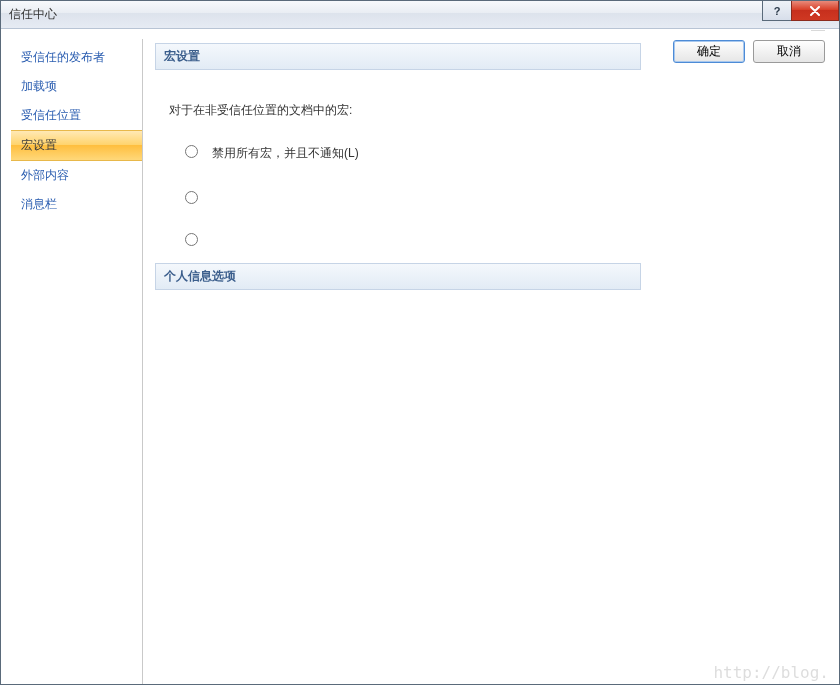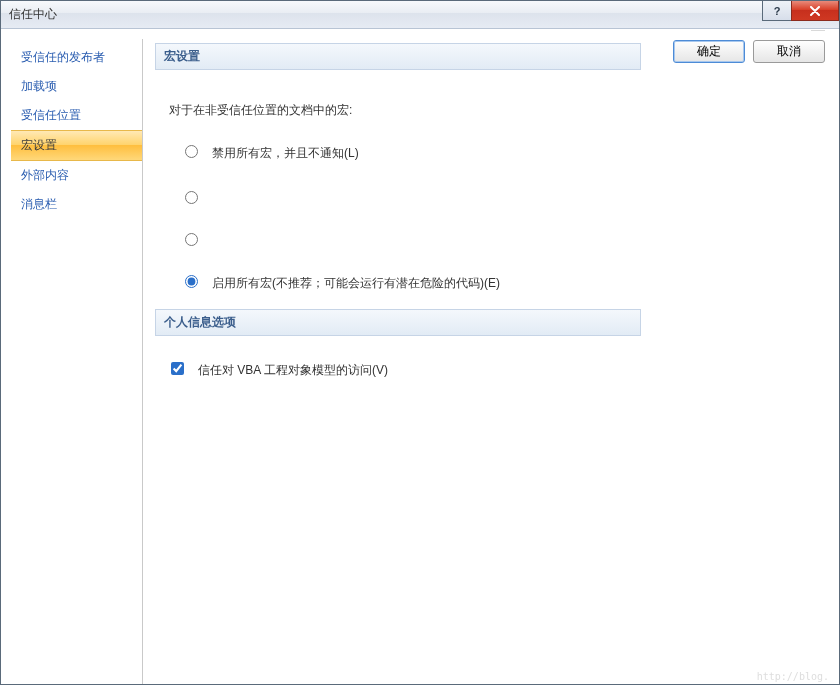--- a/index.html
+++ b/index.html
@@ -149,21 +149,21 @@
     cursor: pointer;
   }
   .dlg-btn.default {
     border-color: #4d8bd6;
     box-shadow: 0 0 0 1px #a8c8ee inset;
   }
   .watermark {
     position: absolute;
     right: 10px; bottom: 2px;
     color: rgba(120,120,120,0.25);
-    font-size: 10px;
+    font-size: 16px;
     font-family: monospace;
     pointer-events: none;
   }
 </style>
 </head>
 <body>
 
 <div class="window">
 
   <div class="titlebar">
@@ -199,33 +199,23 @@
           <div class="radio-row">
             <input type="radio" name="macroopt" id="opt0" style="">
             <label for="opt0">禁用所有宏，并且不通知(L)</label>
           </div>
           <div class="radio-row">
             <input type="radio" name="macroopt" id="opt1" style="">
           </div>
           <div class="radio-row">
             <input type="radio" name="macroopt" id="opt2" style="">
           </div>
-          <div class="radio-row">
-            <input type="radio" name="macroopt" id="opt3" checked="" style="">
-            <label for="opt3">启用所有宏(不推荐；可能会运行有潜在危险的代码)(E)</label>
-          </div>
         </div>
 
         <div class="section-header">个人信息选项</div>
-        <div class="section-body">
-          <div class="check-row">
-            <input type="checkbox" id="vbachk" checked="" style="">
-            <label for="vbachk">信任对 VBA 工程对象模型的访问(V)</label>
-          </div>
-        </div>
 
       </div>
     </div>
 
     <div class="footer">
       <button class="dlg-btn default">确定</button>
       <button class="dlg-btn">取消</button>
     </div>
   </div>
 

